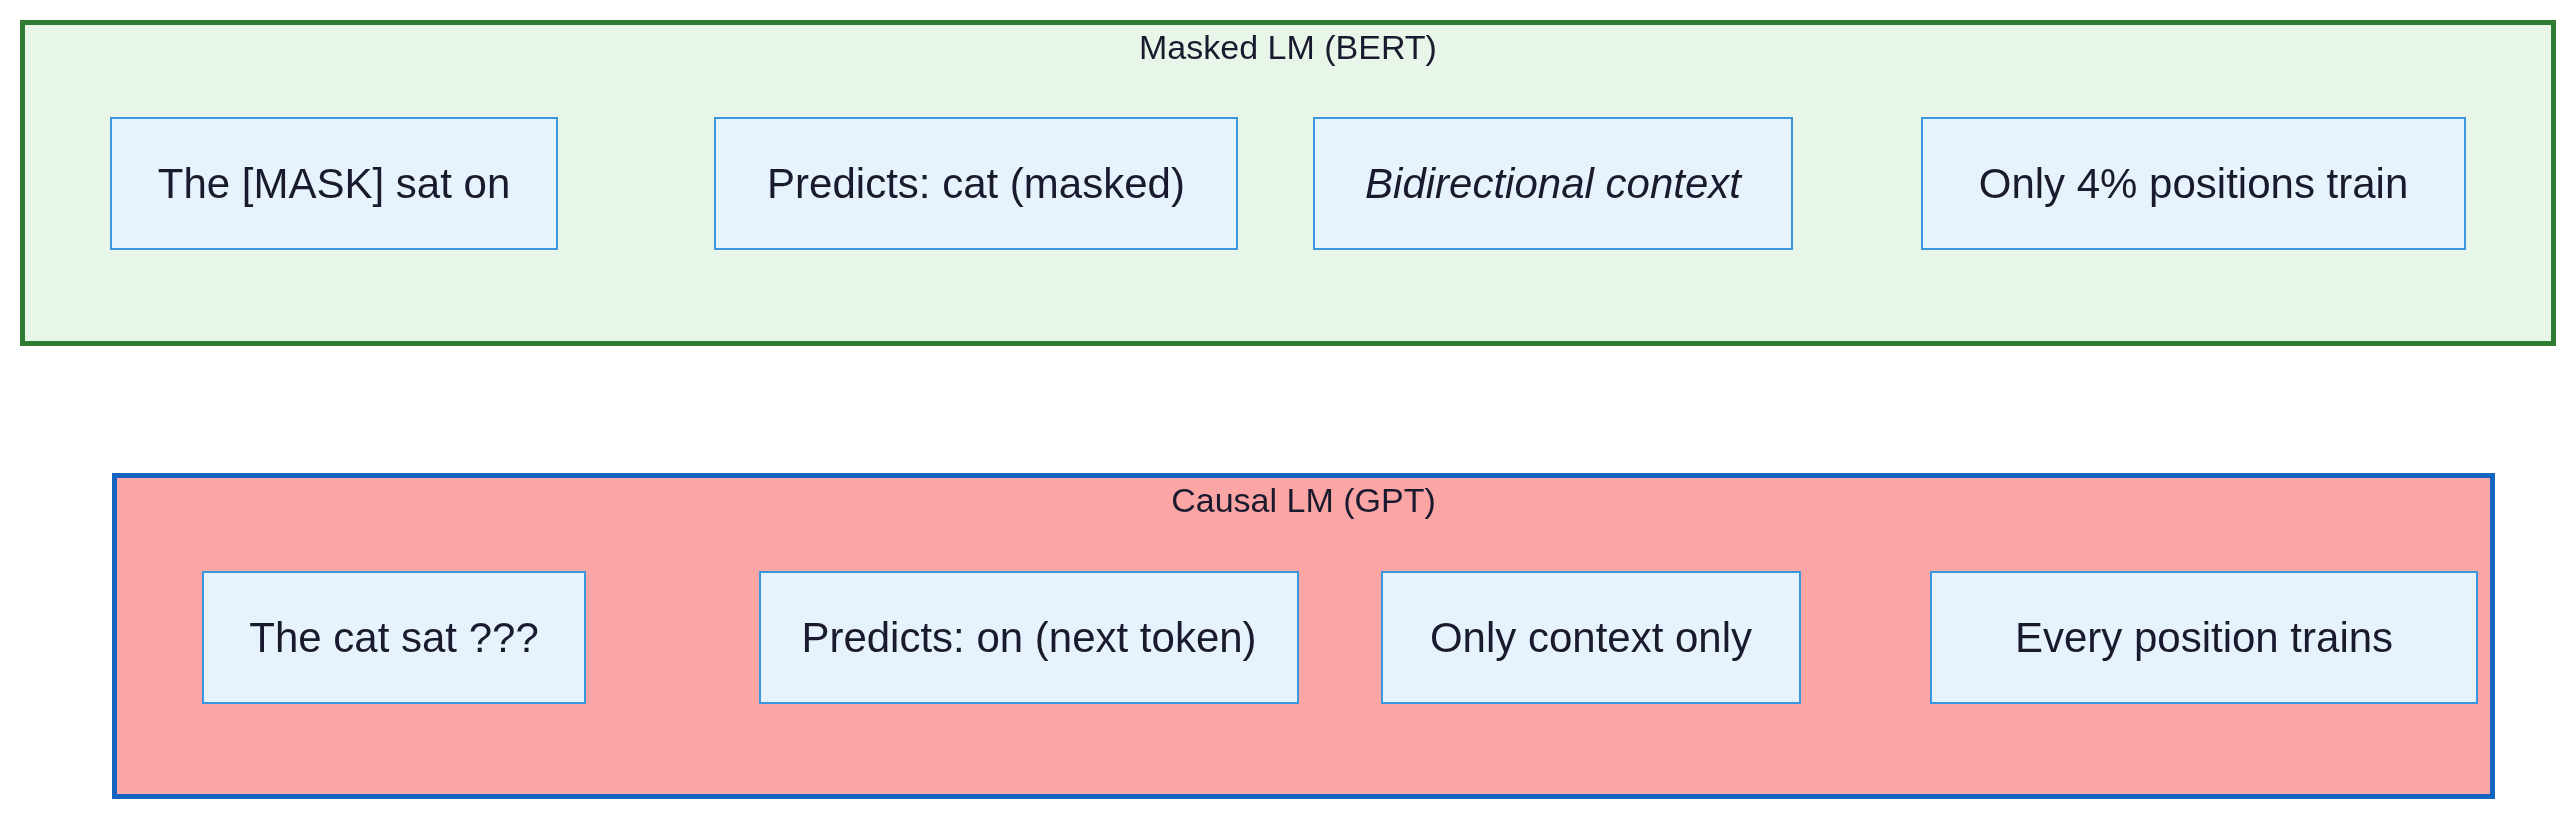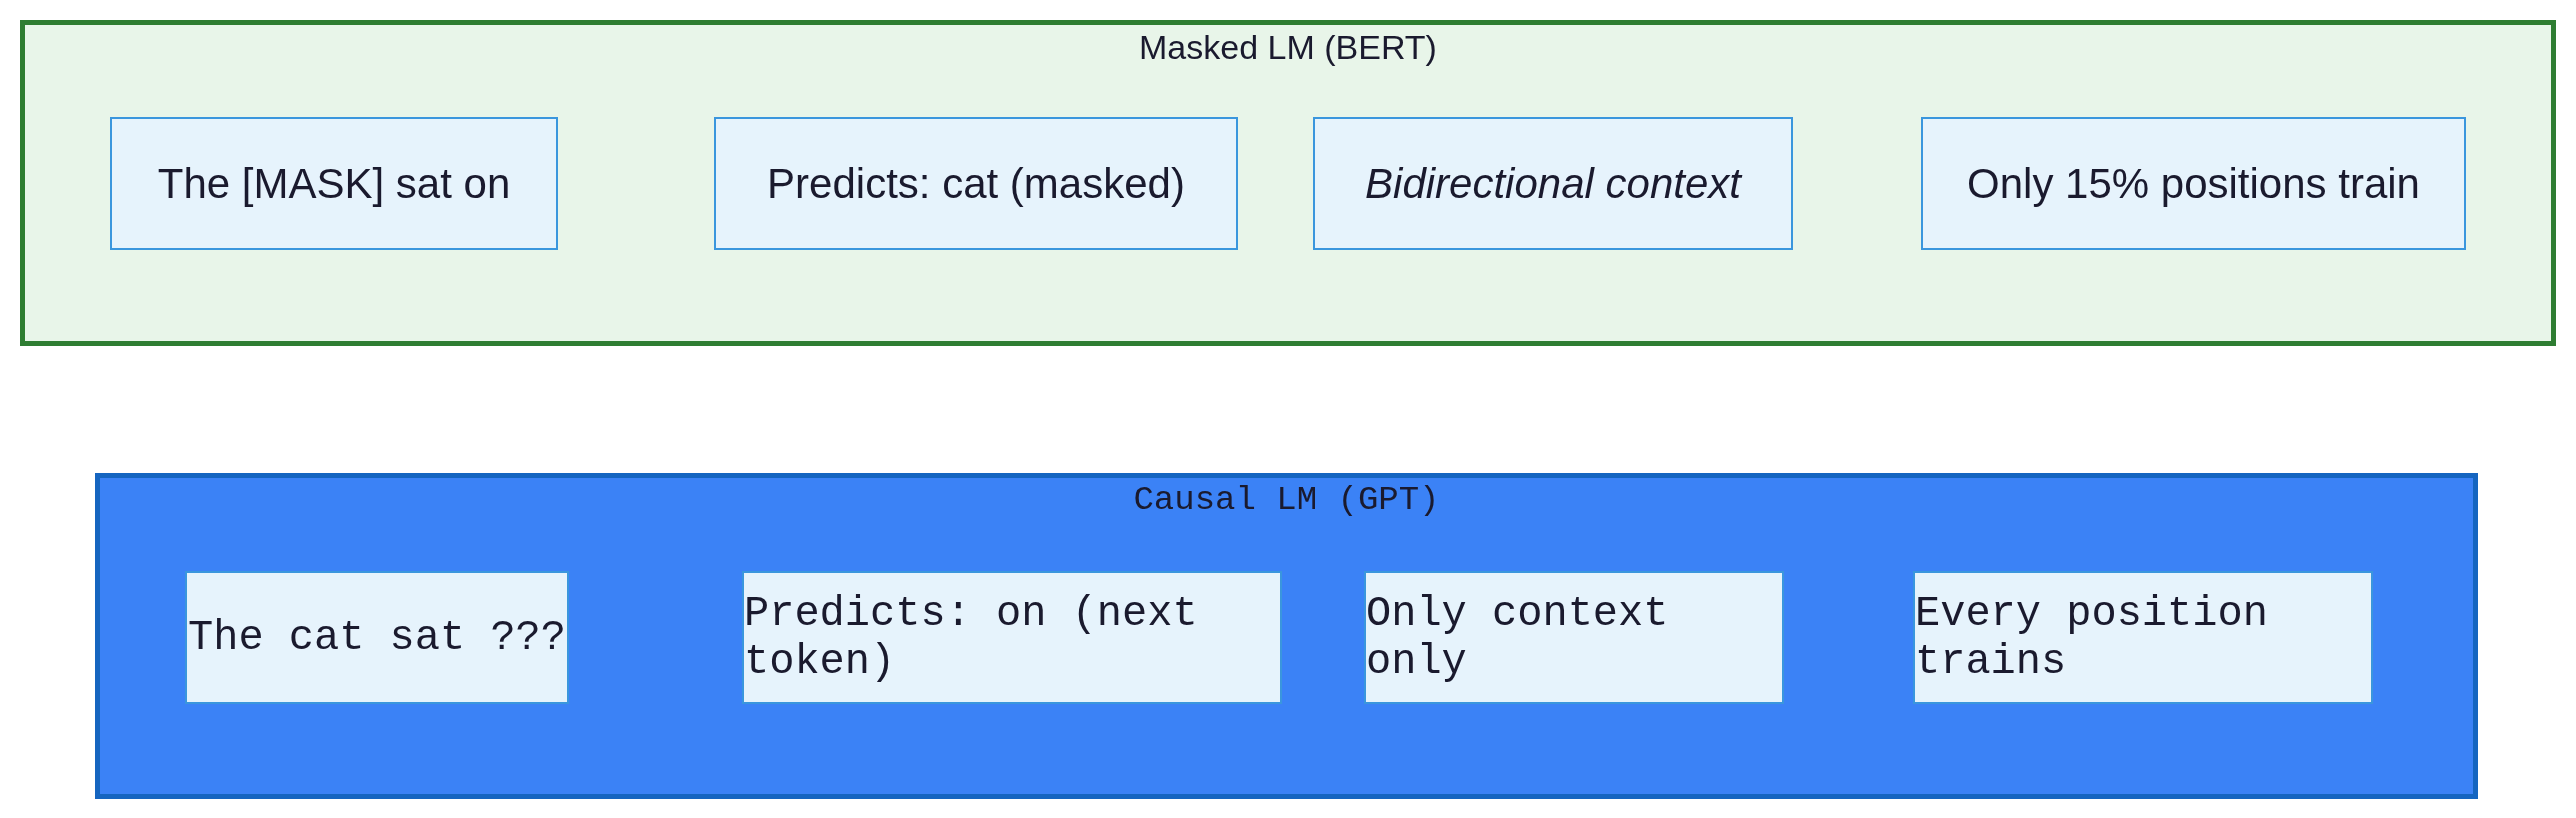--- a/index.html
+++ b/index.html
@@ -3,33 +3,33 @@
 <meta charset="utf-8">
 <style>
   html, body { margin:0; padding:0; background:#ffffff; }
   body { width:2576px; height:818px; position:relative; overflow:hidden;
          font-family:"Liberation Sans", "DejaVu Sans", sans-serif; color:#1a1a2e; }
   .group { position:absolute; box-sizing:border-box; }
   .group-title { position:absolute; left:0; right:0; text-align:center; font-size:34px; }
   .node { position:absolute; box-sizing:border-box; border:2.6px solid #3a96dd; background:#e6f3fc;
           display:flex; align-items:center; justify-content:center; font-size:42px; }
   #g1 { left:20px; top:20px; width:2536px; height:326px; border:5.1px solid #2e7d32; background:#e8f5e9; }
-  #g2 { left:95px; top:473px; width:2383px; height:326px; border:5.1px solid #1565c0; background:#3b82f6;font-family:Liberation Mono, monospace; }
+  #g2 { left:112px; top:473px; width:2383px; height:326px; border:5.1px solid #1565c0; background:#fca5a5; }
 </style>
 </head>
 <body>
 
 <div class="group" id="g1">
   <div class="group-title" style="top:3.4px;">Masked LM (BERT)</div>
   <div class="node" style="left:85px; top:92px; width:448px; height:133px;">The [MASK] sat on</div>
   <div class="node" style="left:689px; top:92px; width:524px; height:133px;">Predicts: cat (masked)</div>
   <div class="node" style="left:1288px; top:92px; width:480px; height:133px;font-style:italic;">Bidirectional context</div>
-  <div class="node" style="left:1896px; top:92px; width:545px; height:133px;">Only 15% positions train</div>
+  <div class="node" style="left:1896px; top:92px; width:545px; height:133px;">Only 4% positions train</div>
 </div>
 
 <div class="group" id="g2">
   <div class="group-title" style="top:3.4px;">Causal LM (GPT)</div>
   <div class="node" style="left:85px; top:93px; width:384px; height:133px;">The cat sat ???</div>
   <div class="node" style="left:598px; top:93px; width:540px; height:133px;margin-left:44px;">Predicts: on (next token)</div>
   <div class="node" style="left:1264px; top:93px; width:420px; height:133px;">Only context only</div>
-  <div class="node" style="left:1813px; top:93px; width:460px; height:133px;">Every position trains</div>
+  <div class="node" style="left:1813px; top:93px; width:548px; height:133px;">Every position trains</div>
 </div>
 
 
 </body></html>

